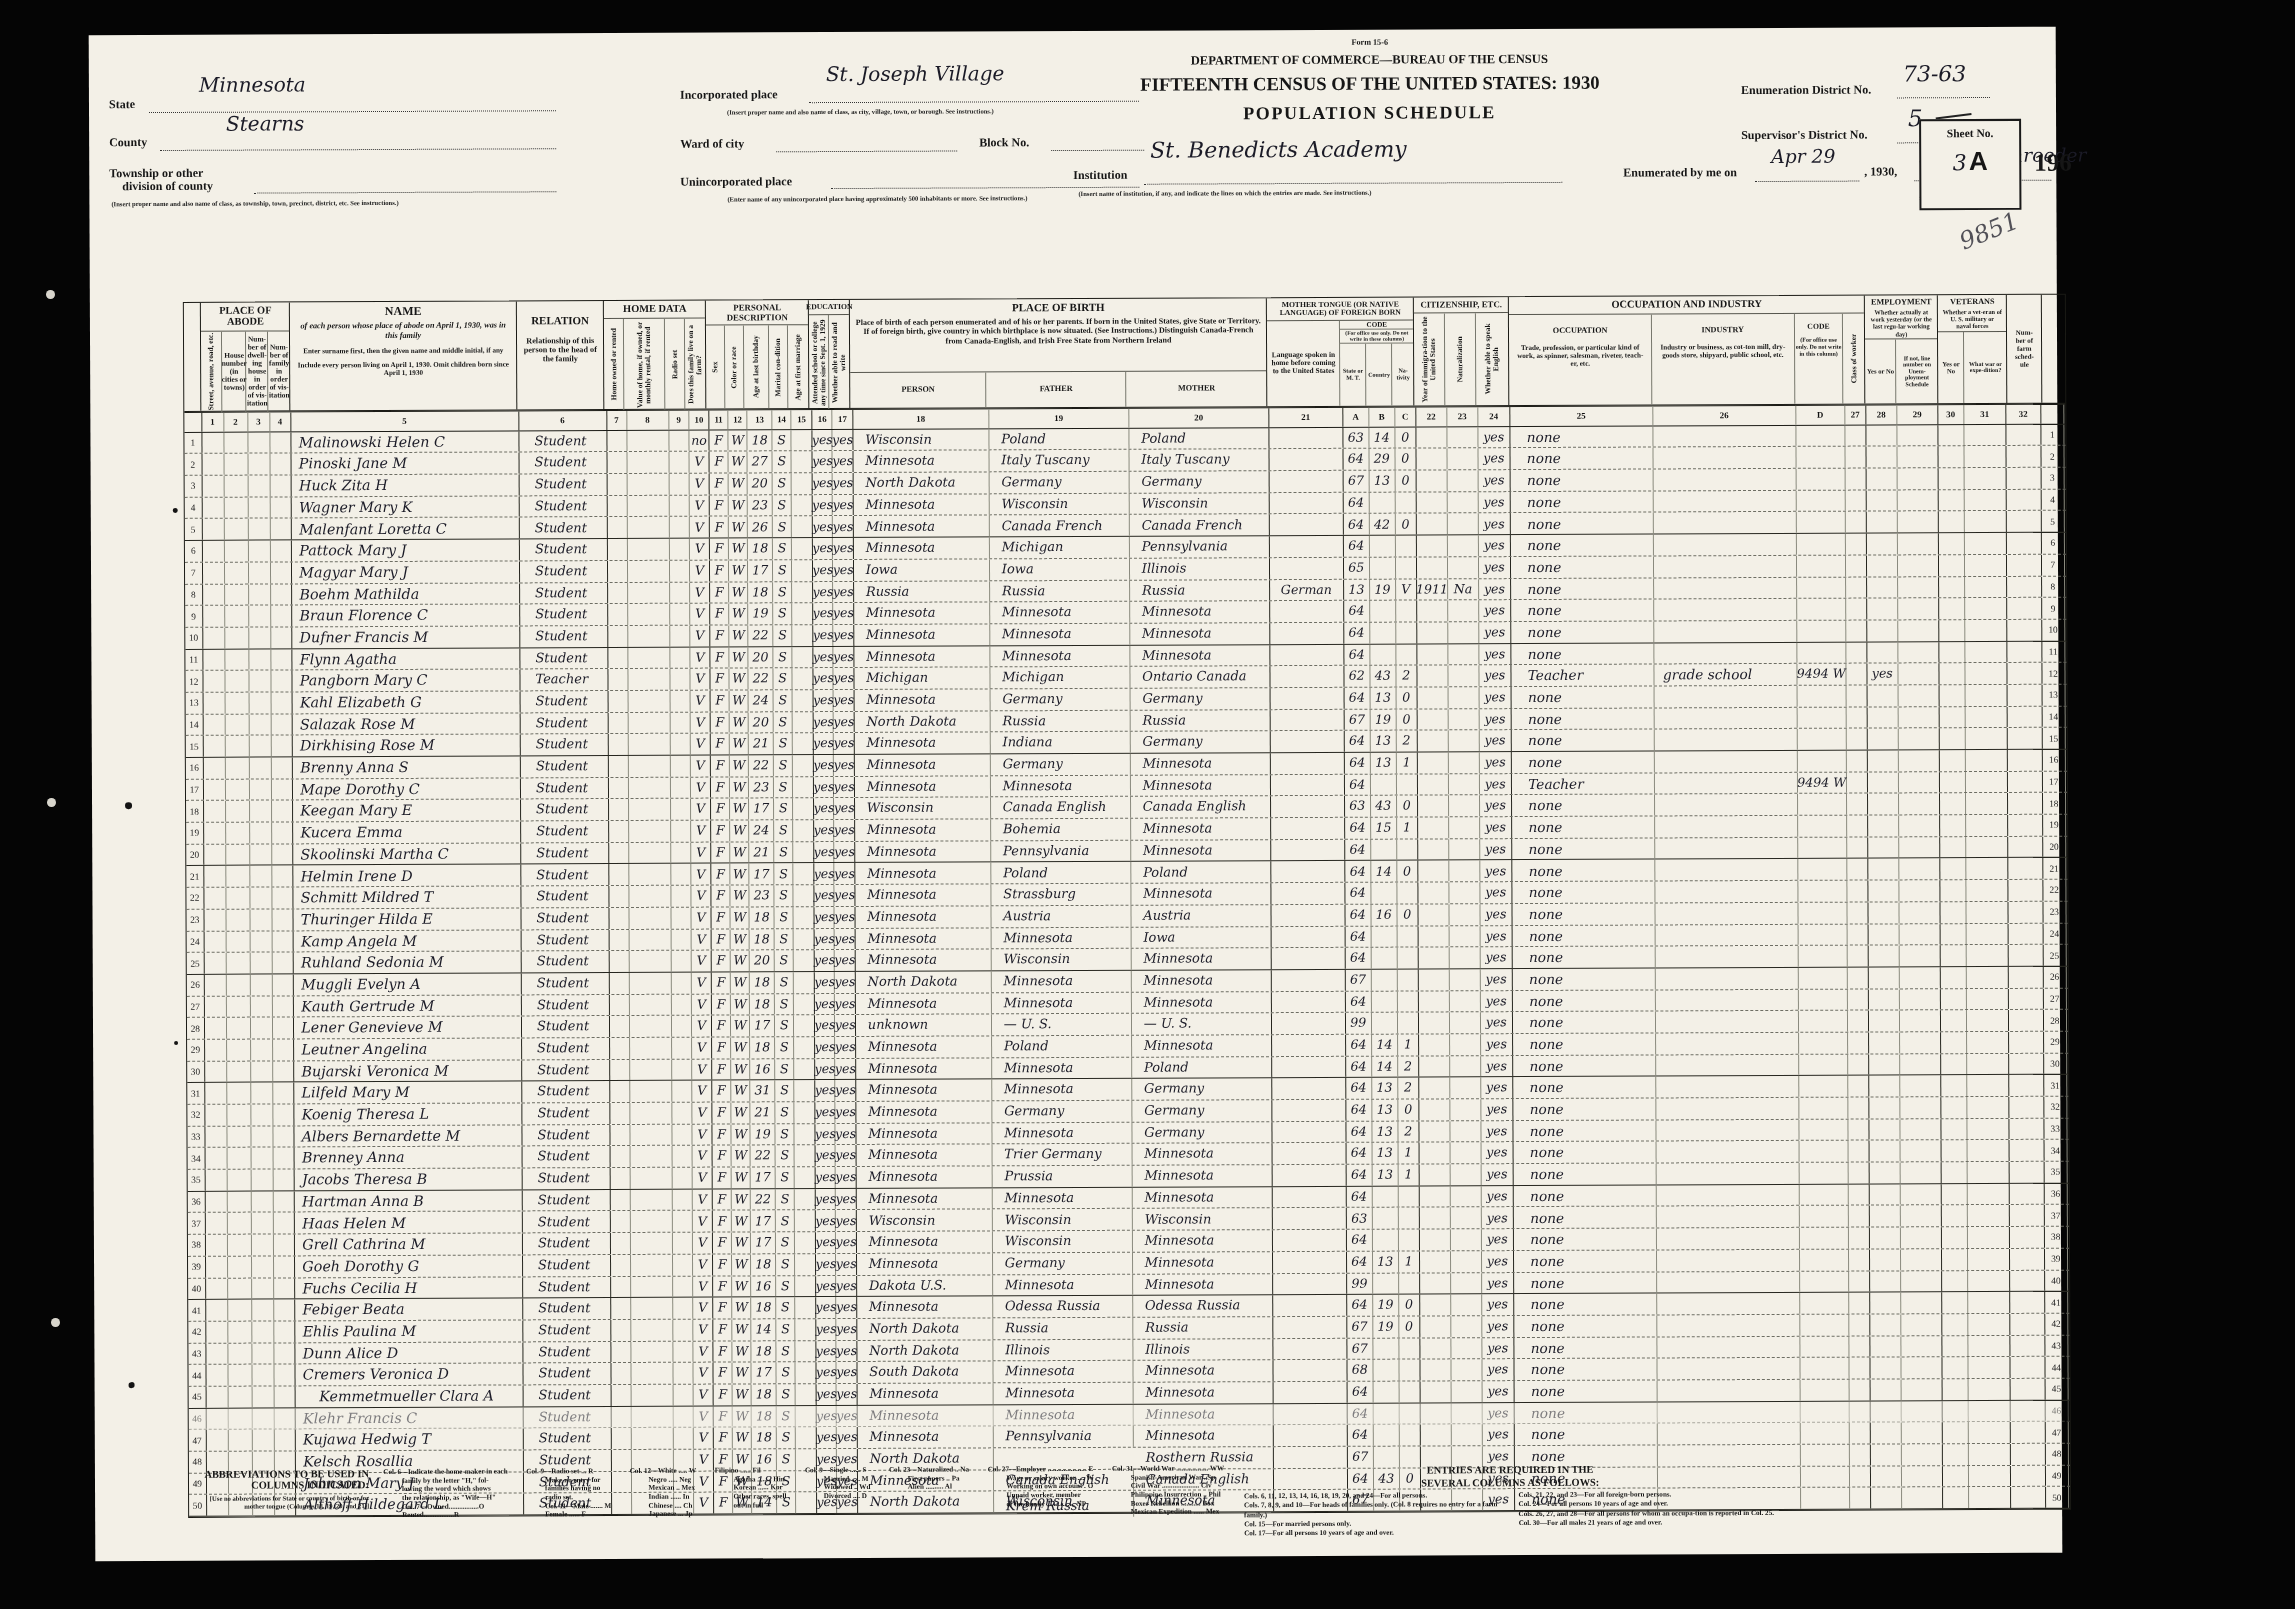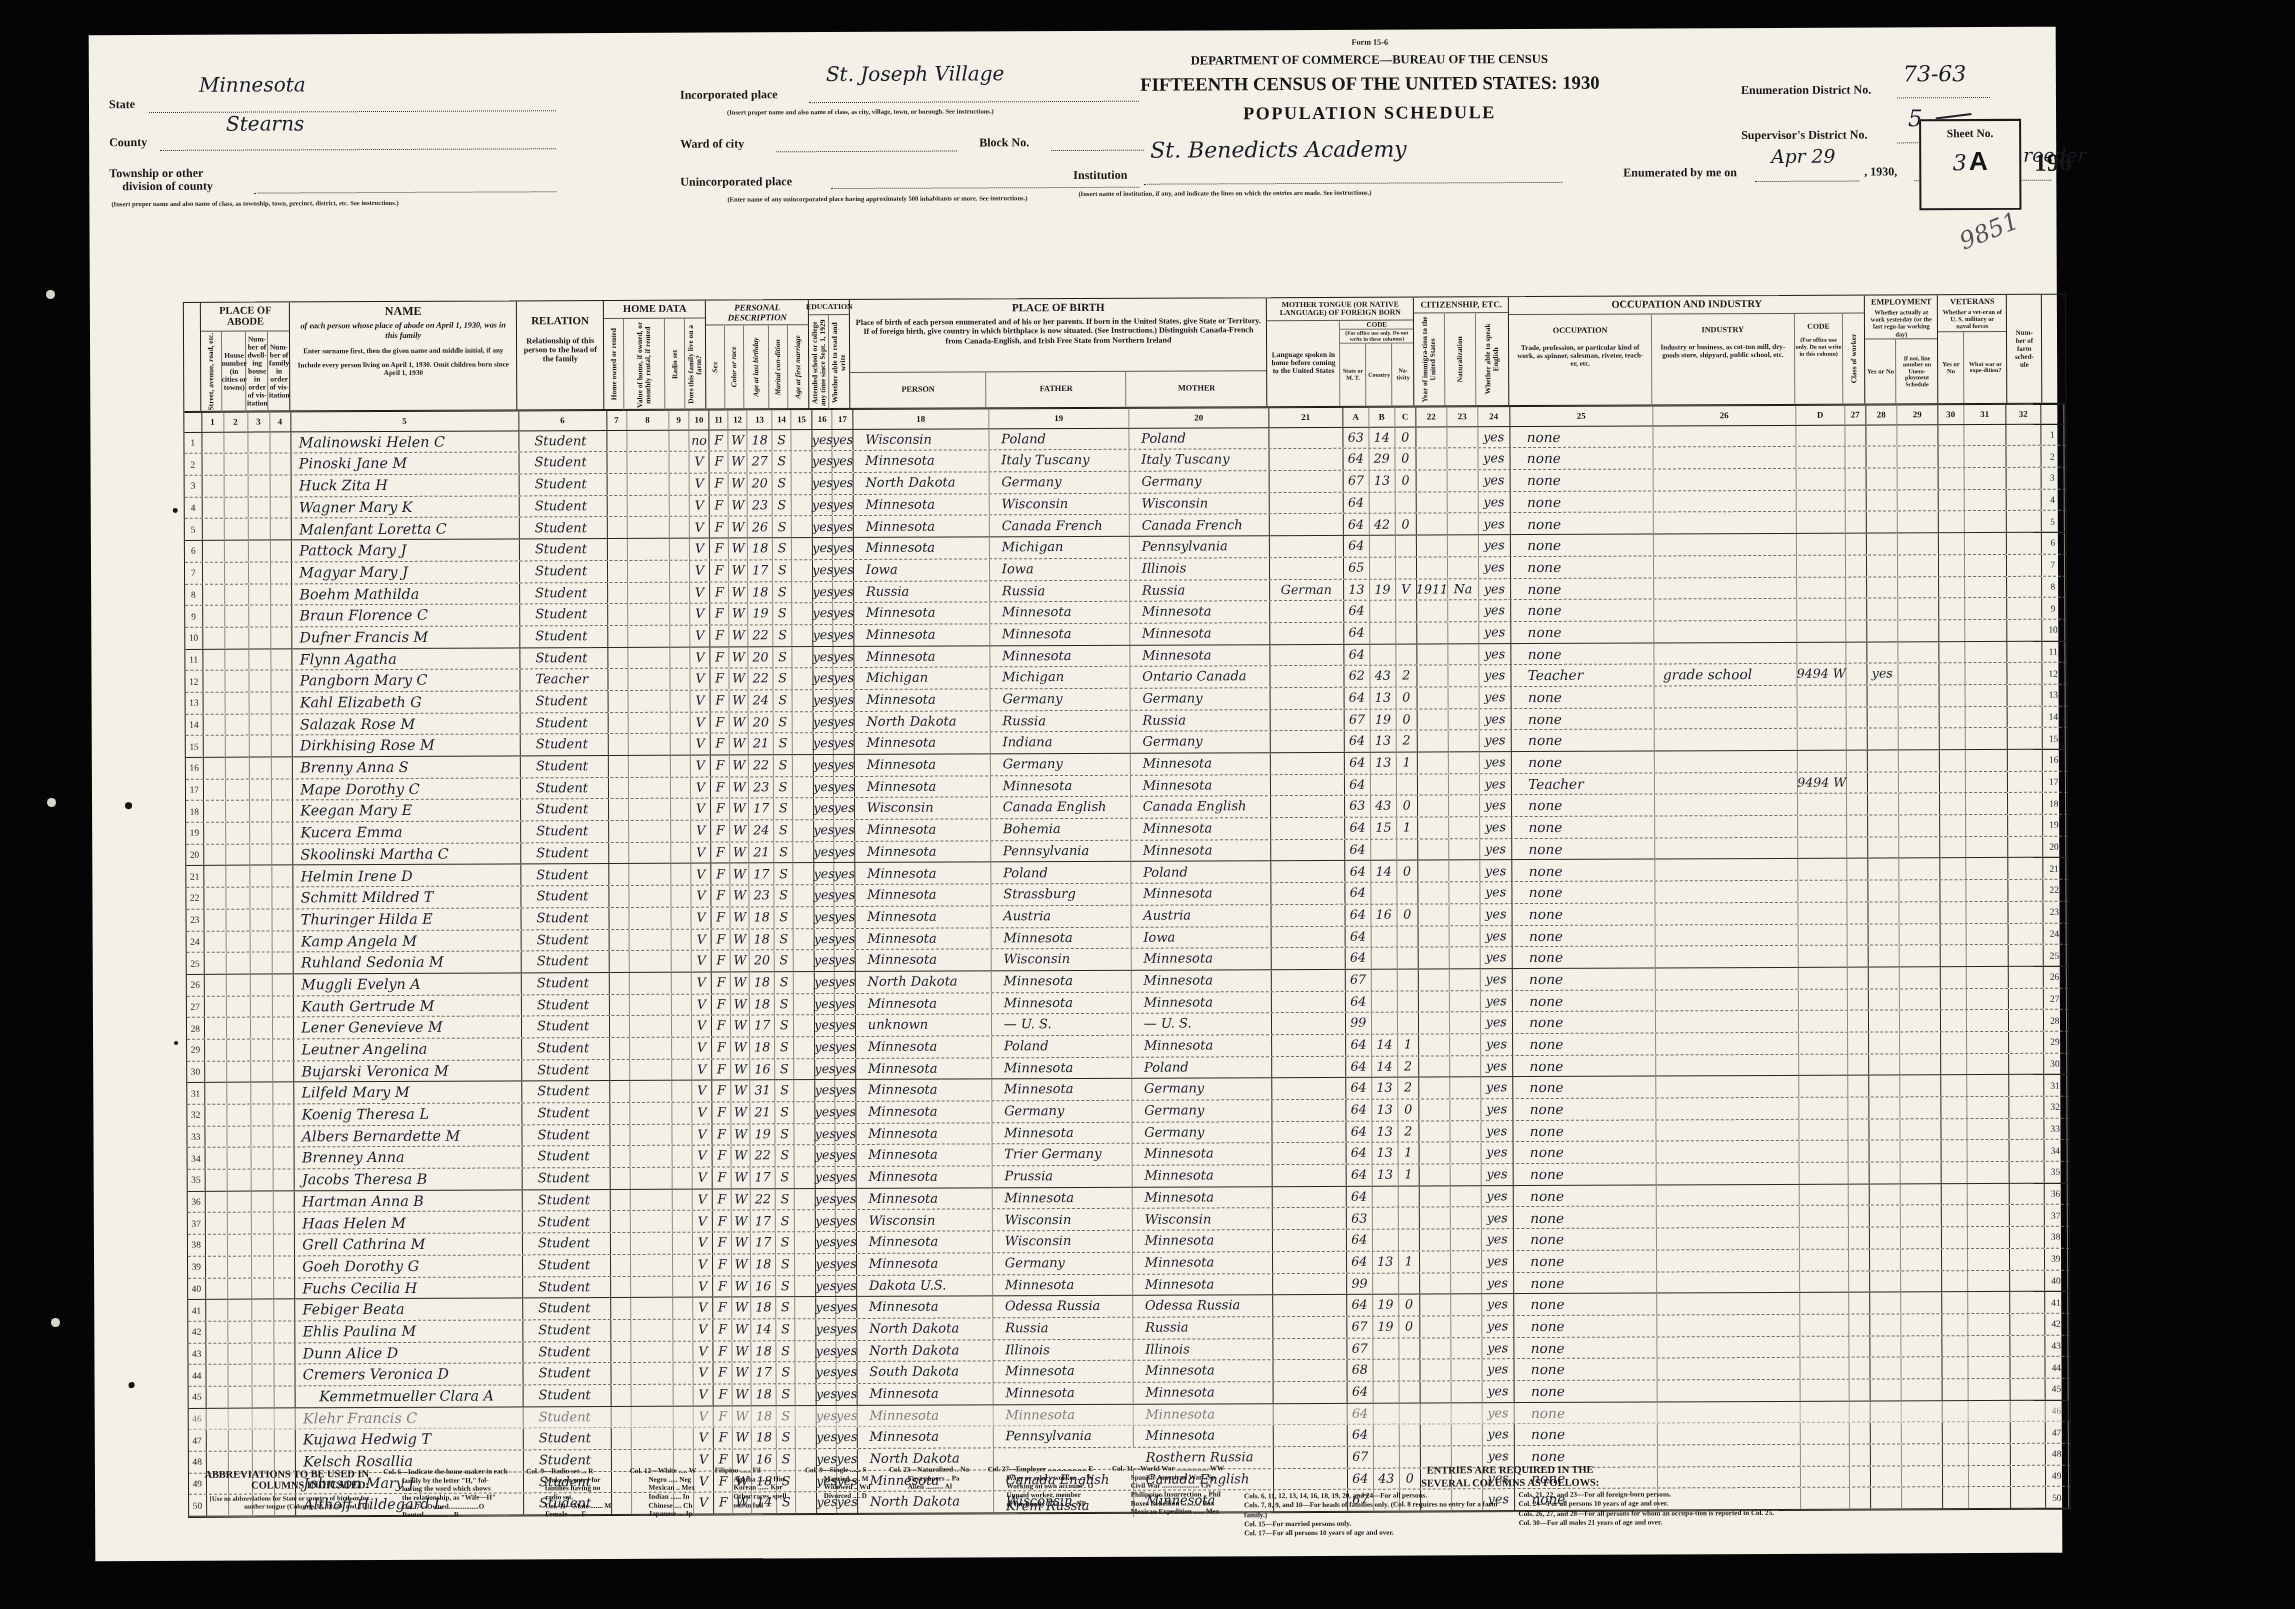--- a/index.html
+++ b/index.html
@@ -171,21 +171,21 @@
               </div>
             <div class="vc" style="width:20.3px;">
                 <span class="vt">Radio set</span>
               </div>
             <div class="vc" style="width:20.3px;">
                 <span class="vt">Does this family live on a farm?</span>
               </div>
           </div>
         </div>
 
-        <div class="hg tk" style="width:103px;font-style:italic;">
+        <div class="hg tk" style="width:103px;">
           <div class="ttl" style="font-size:8.8px;">PERSONAL DESCRIPTION</div>
           <div class="vrow" style="border-top:0.5px solid #55554d;margin-top:2.7px;">
             <div class="vc" style="width:19px;">
                 <span class="vt">Sex</span>
               </div>
             <div class="vc" style="width:19px;">
                 <span class="vt">Color or race</span>
               </div>
             <div class="vc" style="width:25px;">
                 <span class="vt">Age at last birthday</span>

